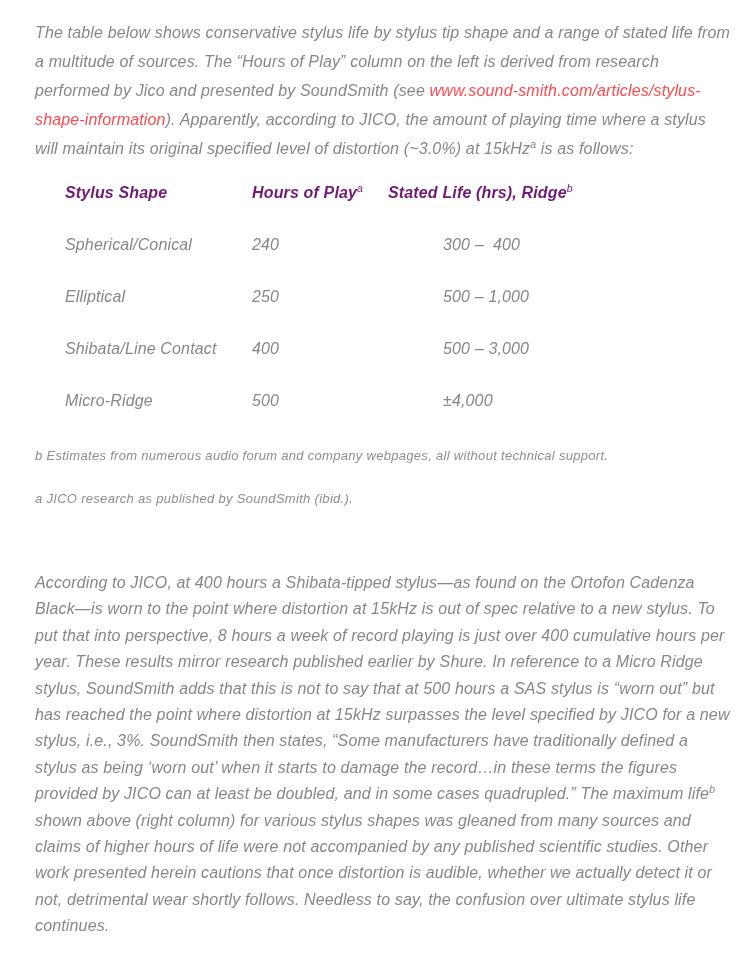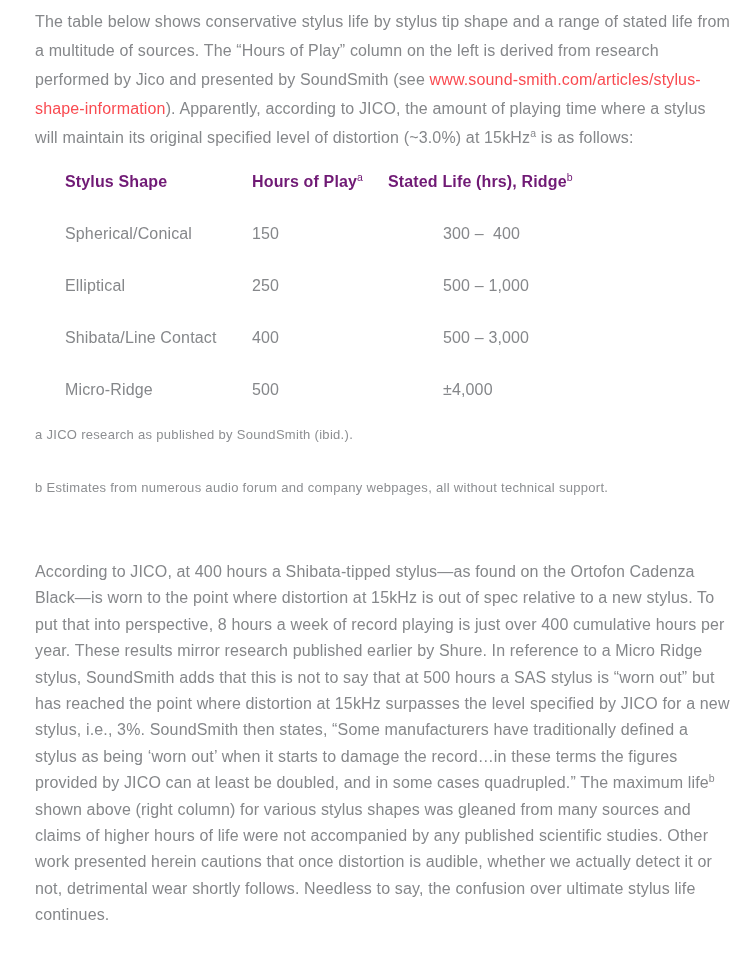--- a/index.html
+++ b/index.html
@@ -6,23 +6,24 @@
     margin: 0;
     padding: 0;
     background: #ffffff;
     width: 754px;
     height: 960px;
     overflow: hidden;
   }
   .doc {
     box-sizing: border-box;
     width: 754px;
-    padding: 7px 22px 0 35px;
+    padding: 18px 22px 0 35px;
     font-family: "Liberation Sans", sans-serif;
     color: #85878a;
+    font-style: italic;
   }
   .para {
     width: 697px;
     font-size: 16px;
     line-height: 29px;
     letter-spacing: 0.15px;
     margin: 0;
   }
   .para-bottom {
     line-height: 26.4px;
@@ -81,21 +82,21 @@
   <div class="stylus-table">
 
     <div class="t-row t-header">
       <div class="cell-shape">Stylus Shape</div>
       <div class="cell-hours"><span>Hours of Play</span><sup class="fnmark">a</sup></div>
       <div class="cell-stated"><span>Stated Life (hrs), Ridge</span><sup class="fnmark">b</sup></div>
     </div>
 
     <div class="t-row t-body">
       <div class="cell-shape">Spherical/Conical</div>
-      <div class="cell-hours">150</div>
+      <div class="cell-hours">240</div>
       <div class="cell-stated">300 –  400</div>
     </div>
 
     <div class="t-row t-body">
       <div class="cell-shape">Elliptical</div>
       <div class="cell-hours">250</div>
       <div class="cell-stated">500 – 1,000</div>
     </div>
 
     <div class="t-row t-body">
@@ -105,18 +106,18 @@
     </div>
 
     <div class="t-row t-body">
       <div class="cell-shape">Micro-Ridge</div>
       <div class="cell-hours">500</div>
       <div class="cell-stated">±4,000</div>
     </div>
 
   </div>
 
+  <p class="footnote footnote-b">b Estimates from numerous audio forum and company webpages, all without technical support.</p>
   <p class="footnote footnote-a">a JICO research as published by SoundSmith (ibid.).</p>
-  <p class="footnote footnote-b">b Estimates from numerous audio forum and company webpages, all without technical support.</p>
 
   <p class="para para-bottom"><span>According to JICO, at 400 hours a Shibata-tipped stylus—as found on the Ortofon Cadenza Black—is worn to the point where distortion at 15kHz is out of spec relative to a new stylus. To put that into perspective, 8 hours a week of record playing is just over 400 cumulative hours per year. These results mirror research published earlier by Shure. In reference to a Micro Ridge stylus, SoundSmith adds that this is not to say that at 500 hours a SAS stylus is “worn out” but has reached the point where distortion at 15kHz surpasses the level specified by JICO for a new stylus, i.e., 3%. SoundSmith then states, “Some manufacturers have traditionally defined a stylus as being ‘worn out’ when it starts to damage the record…in these terms the figures provided by JICO can at least be doubled, and in some cases quadrupled.” The maximum life</span><sup class="fnmark">b</sup><span> shown above (right column) for various stylus shapes was gleaned from many sources and claims of higher hours of life were not accompanied by any published scientific studies. Other work presented herein cautions that once distortion is audible, whether we actually detect it or not, detrimental wear shortly follows. Needless to say, the confusion over ultimate stylus life continues.</span></p>
 
 </div>
 
 </body></html>

